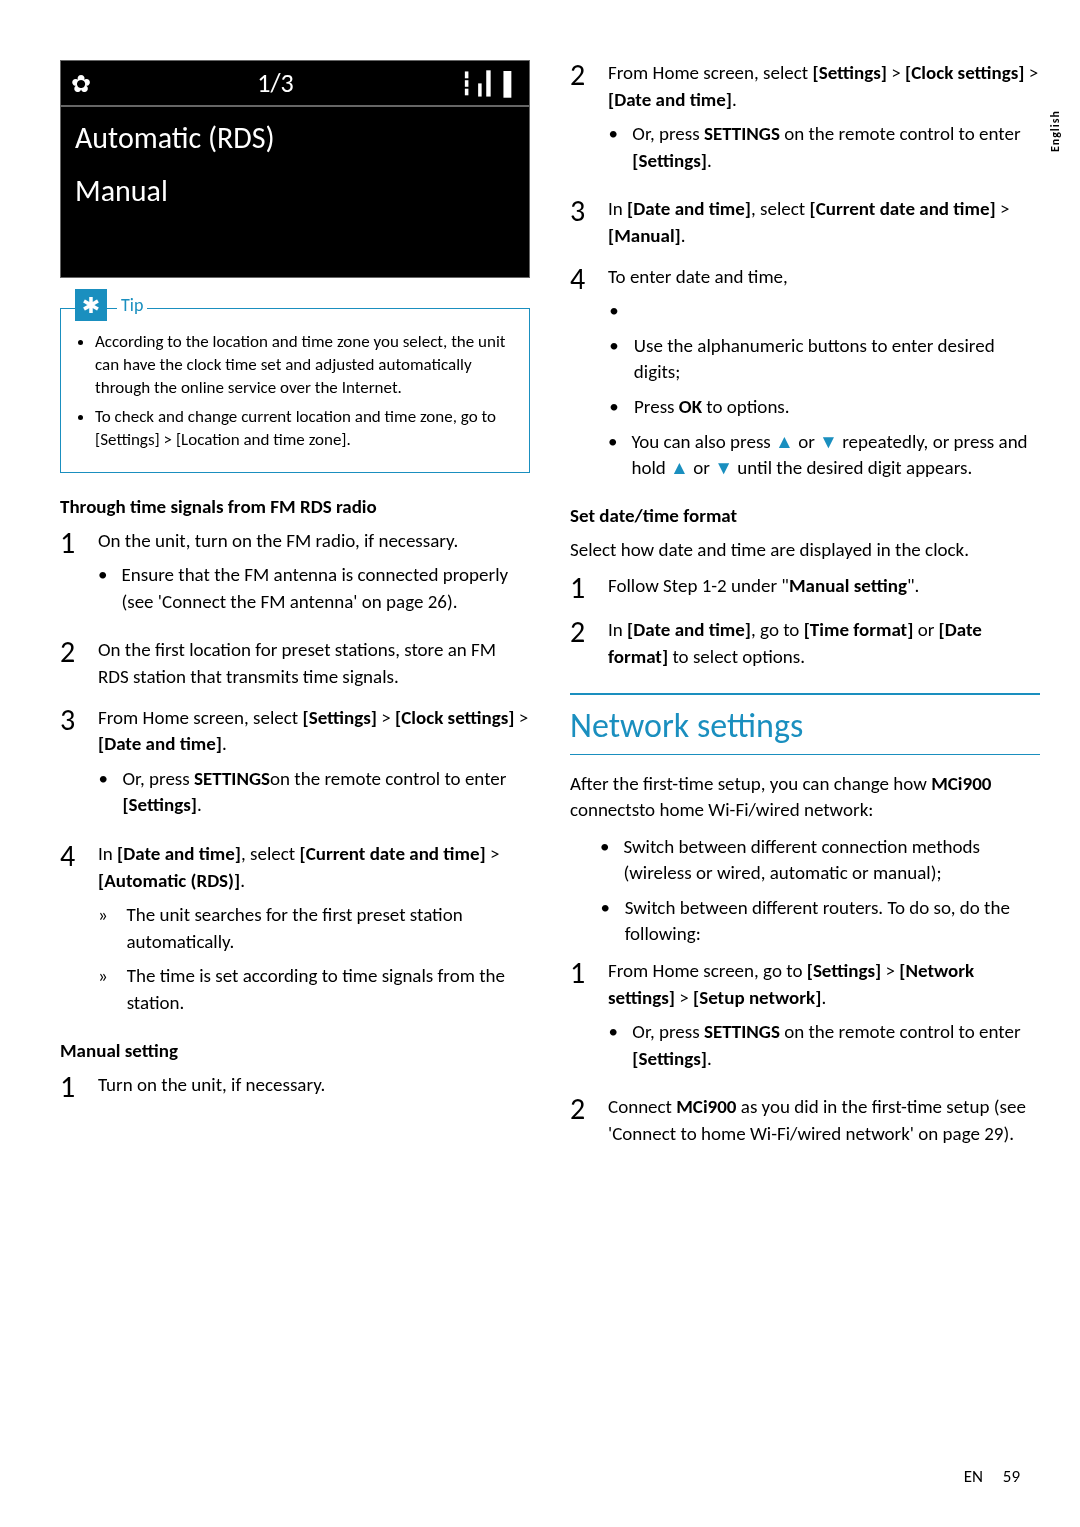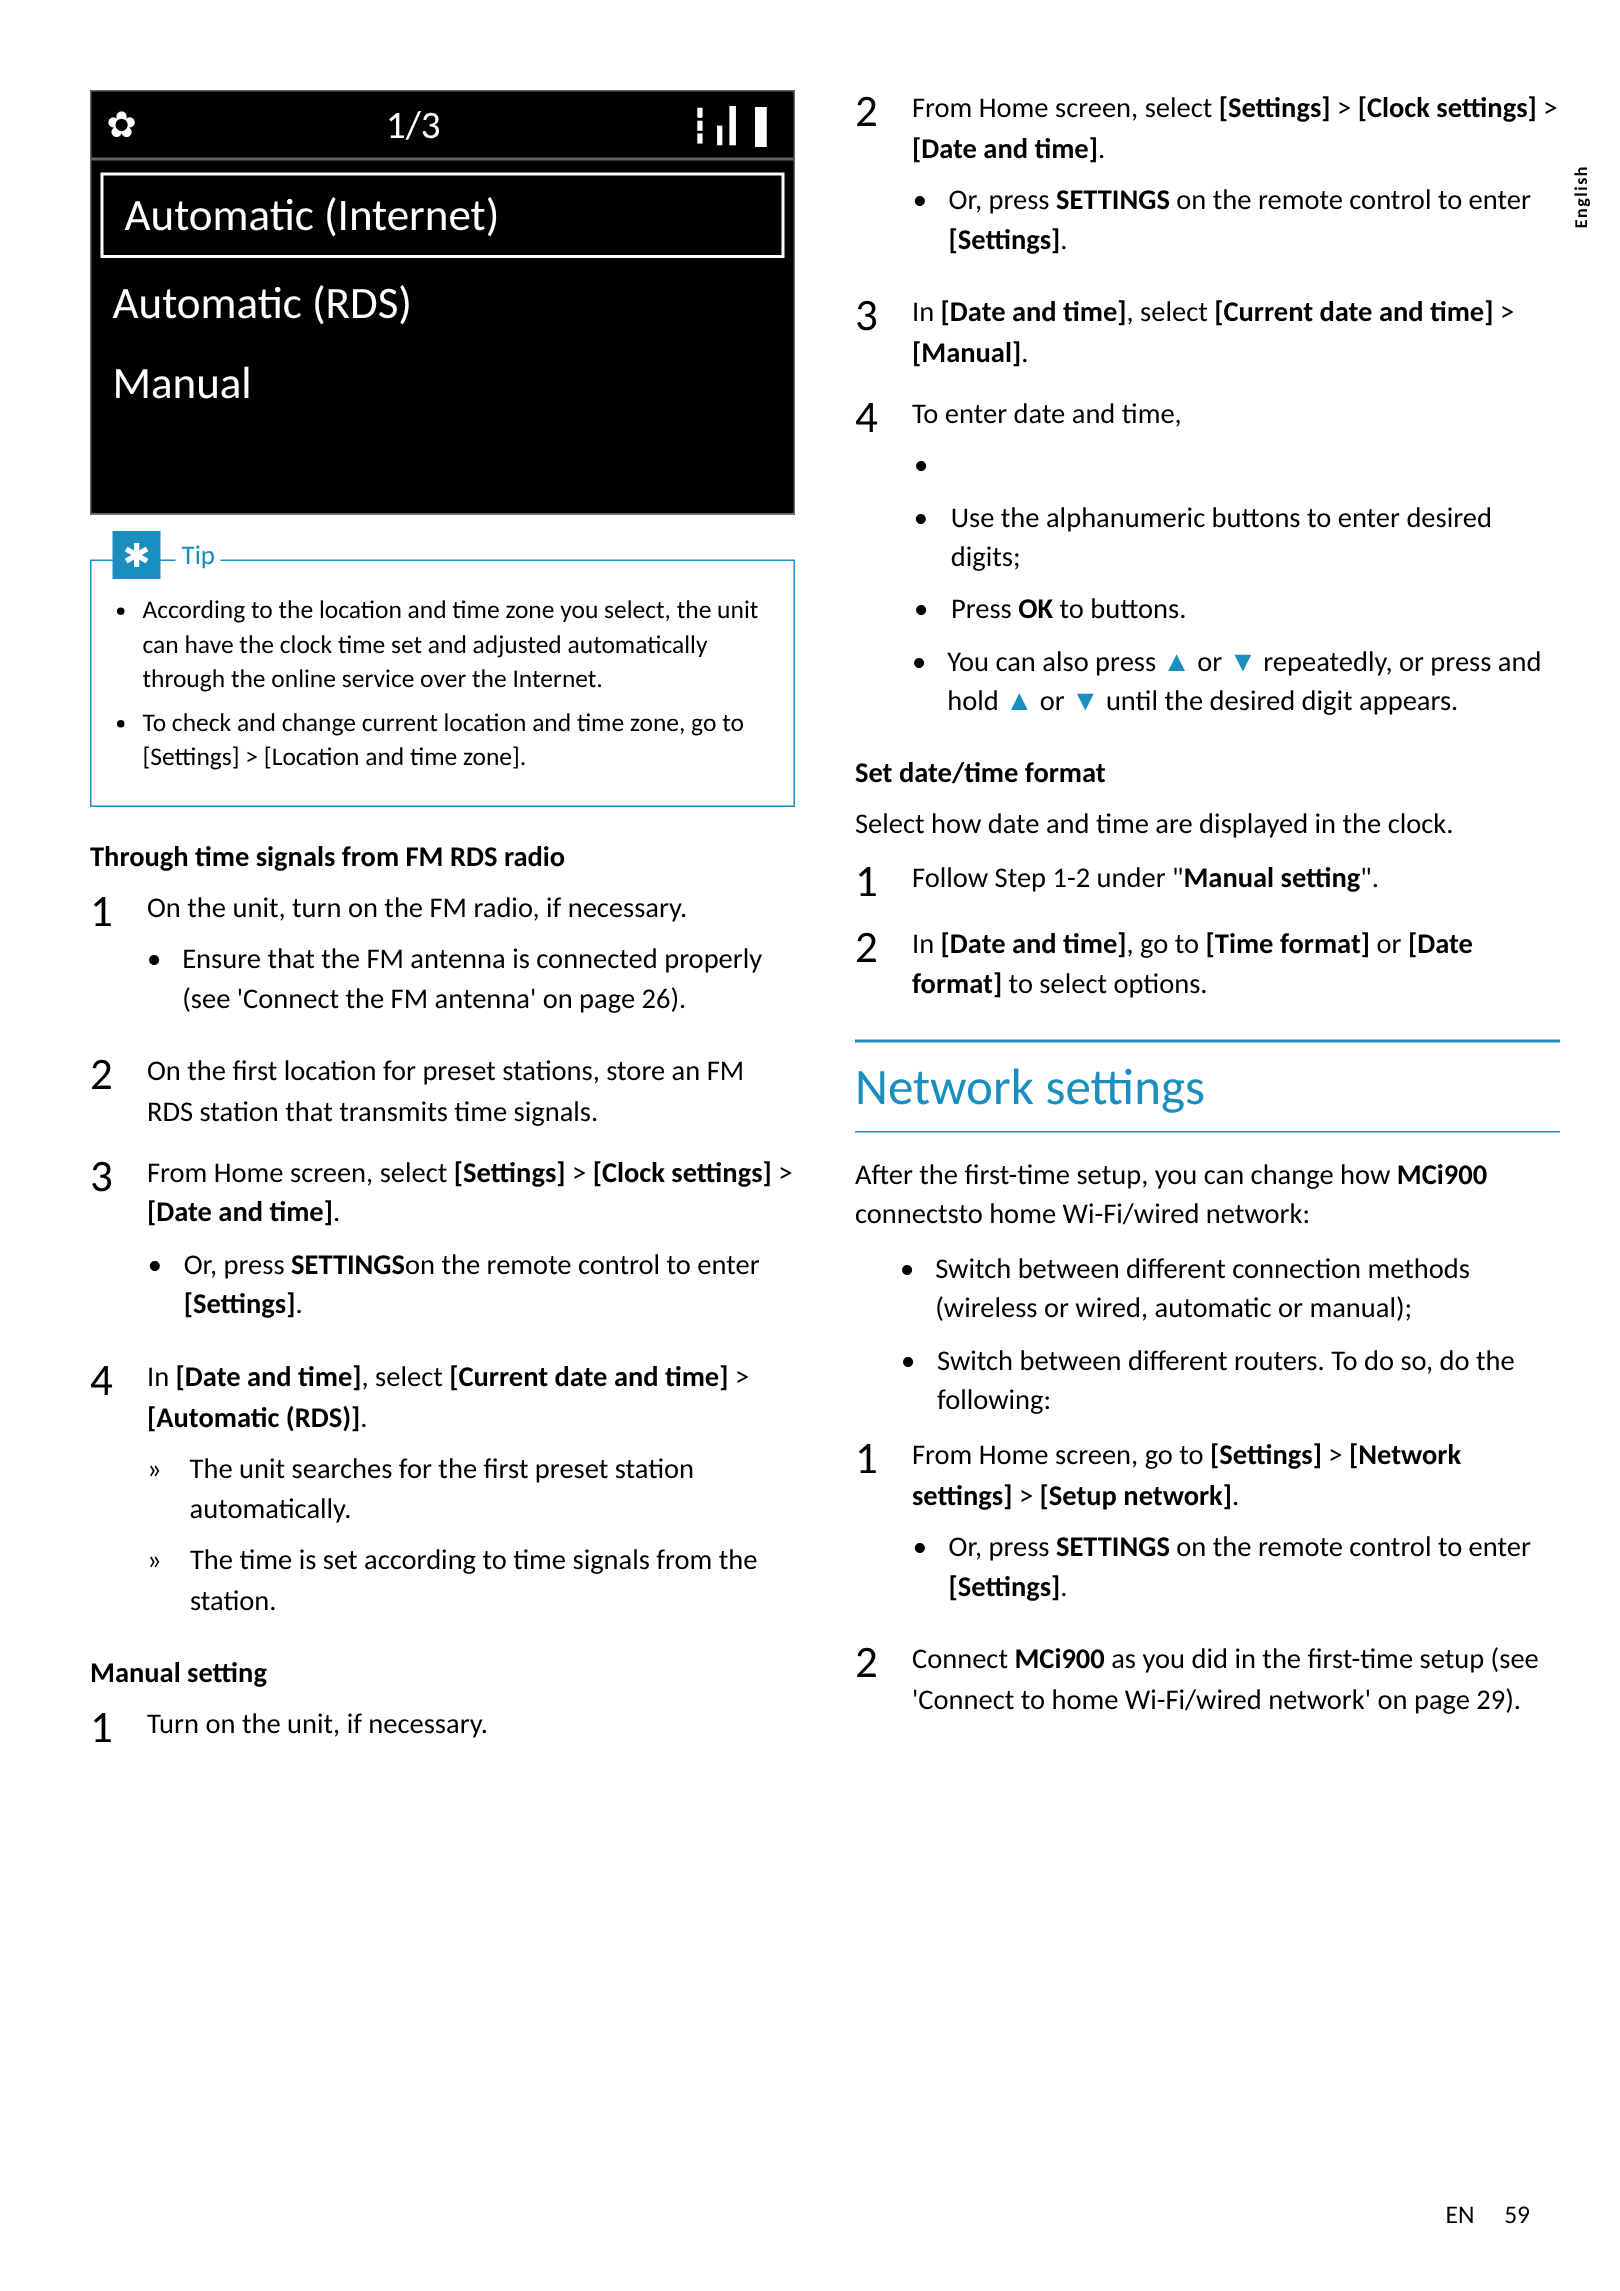--- a/index.html
+++ b/index.html
@@ -158,21 +158,20 @@
 <div class="page">
 
   <div class="col">
     <div class="device-screen">
       <div class="device-topbar">
         <span class="gear">✿</span>
         <span>1/3</span>
         <span class="sig">┇╻▎▌</span>
       </div>
       <div class="device-list">
-        <div class="device-item selected">Automatic (Internet)</div>
         <div class="device-item">Automatic (RDS)</div>
         <div class="device-item">Manual</div>
       </div>
     </div>
 
     <div class="tip-box">
       <div class="tip-header">
         <div class="tip-icon">✱</div>
         <div class="tip-label">Tip</div>
       </div>
@@ -267,21 +266,21 @@
           <ul class="ul">
             <li>
                 <span class="bullet">•</span>
               </li>
             <li>
                 <span class="bullet">•</span>
                 <span>Use the alphanumeric buttons to enter desired digits;</span>
               </li>
             <li>
                 <span class="bullet">•</span>
-                <span><span>Press </span><b>OK</b><span> to buttons.</span></span>
+                <span><span>Press </span><b>OK</b><span> to options.</span></span>
               </li>
             <li>
                 <span class="bullet">•</span>
                 <span><span>You can also press </span><span class="tri-up">▲</span><span> or </span><span class="tri-down">▼</span><span> repeatedly, or press and hold </span><span class="tri-up">▲</span><span> or </span><span class="tri-down">▼</span><span> until the desired digit appears.</span></span>
               </li>
           </ul>
         </div>
       </li>
     </ol>
 

